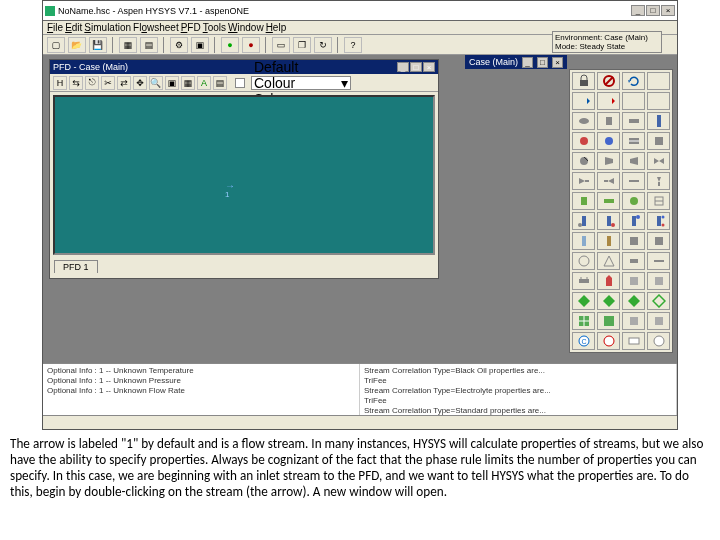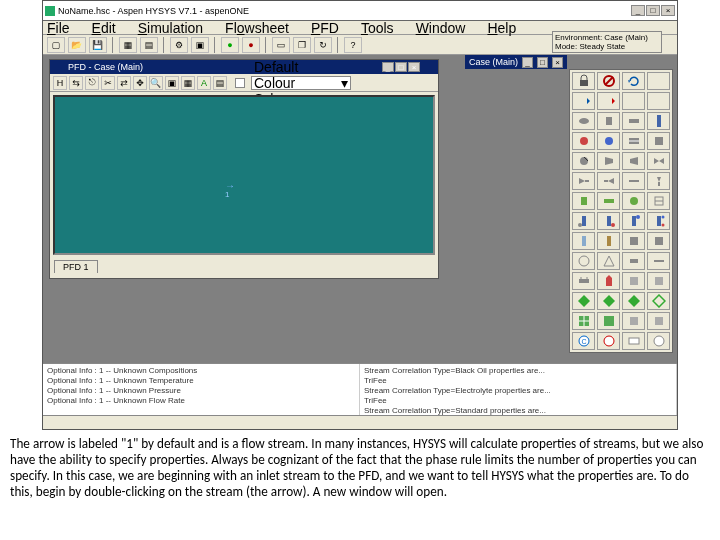--- a/index.html
+++ b/index.html
@@ -2,34 +2,34 @@
 <html><head>
 <meta charset="utf-8">
 <style>
   *{box-sizing:border-box;margin:0;padding:0;font-family:"Tahoma",Arial,sans-serif}
   body{width:720px;height:540px;background:#fff}
   .shot{width:636px;height:430px;margin:0 auto 6px auto;background:#808080;border:1px solid #555;position:relative;font-size:9px;color:#000}
   .titlebar{height:20px;background:#fff;border-bottom:1px solid #666;display:flex;align-items:center;padding:0 2px}
   .titlebar .ico{width:10px;height:10px;background:#2a6;margin-right:3px}
   .winbtns{margin-left:auto;display:flex;gap:1px}
   .winbtns span{width:14px;height:11px;background:#d4d0c8;border:1px solid #888;display:flex;align-items:center;justify-content:center;font-size:8px}
-  .menubar{height:14px;background:#ece9d8;border-bottom:1px solid #999;display:flex;align-items:center;padding:0 4px;gap:22px;font-size:14px}
+  .menubar{height:14px;background:#ece9d8;border-bottom:1px solid #999;display:flex;align-items:center;padding:0 4px;gap:2px;font-size:10px}
   .menubar span u{text-decoration:underline}
   .toolbar{height:20px;background:#ece9d8;border-bottom:1px solid #999;display:flex;align-items:center;padding:0 4px;gap:3px}
   .tbtn{width:18px;height:16px;background:#ece9d8;border:1px solid #bbb;display:flex;align-items:center;justify-content:center;font-size:9px}
   .sep{width:2px;height:16px;border-left:1px solid #888;margin:0 2px}
   .envbox{position:absolute;right:15px;top:30px;width:110px;height:22px;background:#ece9d8;border:1px solid #888;font-size:8px;padding:1px 2px;line-height:9px}
   .workspace{position:relative;width:100%;height:calc(100% - 48px - 66px)}
   .casebar{position:absolute;right:110px;top:0;height:14px;background:#0a246a;color:#fff;padding:0 4px;display:flex;align-items:center;gap:4px;font-size:9px}
   .casebar .cbtn{width:11px;height:11px;background:#d4d0c8;border:1px solid #888;color:#000;display:flex;align-items:center;justify-content:center;font-size:8px}
   .palette{position:absolute;right:4px;top:14px;width:104px;background:#ece9d8;border:1px solid #666;padding:2px;display:grid;grid-template-columns:repeat(4,1fr);gap:2px}
   .pcell{height:18px;background:#ece9d8;border:1px solid #999;display:flex;align-items:center;justify-content:center}
   .pcell svg{width:14px;height:14px}
   .pfdwin{position:absolute;left:6px;top:4px;width:390px;height:220px;background:#ece9d8;border:1px solid #555}
-  .pfdtitle{height:14px;background:#0a246a;color:#fff;display:flex;align-items:center;padding:0 18px;gap:1px;font-size:9px}
+  .pfdtitle{height:14px;background:#0a246a;color:#fff;display:flex;align-items:center;padding:0 3px;gap:1px;font-size:9px}
   .pfdtitle .winbtns span{width:12px;height:10px}
   .pfdtool{height:18px;background:#ece9d8;border-bottom:1px solid #999;display:flex;align-items:center;padding:0 3px;gap:2px}
   .pfdtool .tb{width:14px;height:14px;border:1px solid #bbb;display:flex;align-items:center;justify-content:center;font-size:9px}
   .pfdtool .combo{width:100px;height:14px;background:#fff;border:1px solid #888;font-size:14px;display:flex;align-items:center;padding:0 2px;margin-left:4px}
   .pfdtool .cbox{width:10px;height:10px;border:1px solid #888;background:#fff;margin-left:6px}
   .canvas{margin:3px;height:160px;background:#1a7a7a;border:2px inset #888;position:relative}
   .stream{position:absolute;left:170px;top:82px;color:#9cf;font-size:8px}
   .stream .arr{color:#7db6ff;font-size:10px}
   .tabstrip{height:16px;display:flex;align-items:center;padding-left:4px}
   .tab{background:#ece9d8;border:1px solid #888;border-bottom:none;padding:1px 8px;font-size:9px}
@@ -423,21 +423,20 @@
         </div>
       </div>
       <div class="tabstrip">
         <div class="tab">PFD 1</div>
       </div>
     </div>
   </div>
 
   <div class="bottom">
     <div class="bcol">
-      <div>Optional Info :  1 -- Unknown Compositions</div>
       <div>Optional Info :  1 -- Unknown Temperature</div>
       <div>Optional Info :  1 -- Unknown Pressure</div>
       <div>Optional Info :  1 -- Unknown Flow Rate</div>
     </div>
     <div class="bcol">
       <div>Stream Correlation Type=Black Oil   properties are...</div>
       <div>TriFee</div>
       <div>Stream Correlation Type=Electrolyte   properties are...</div>
       <div>TriFee</div>
       <div>Stream Correlation Type=Standard   properties are...</div>

